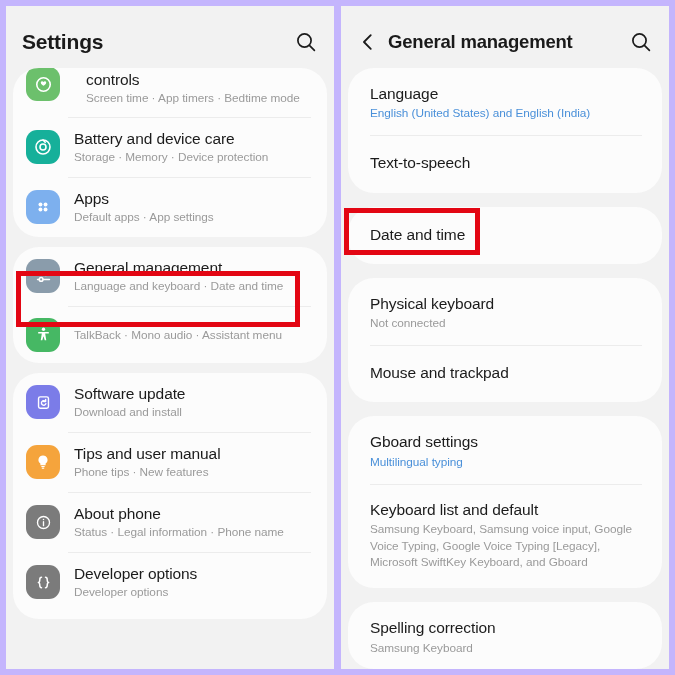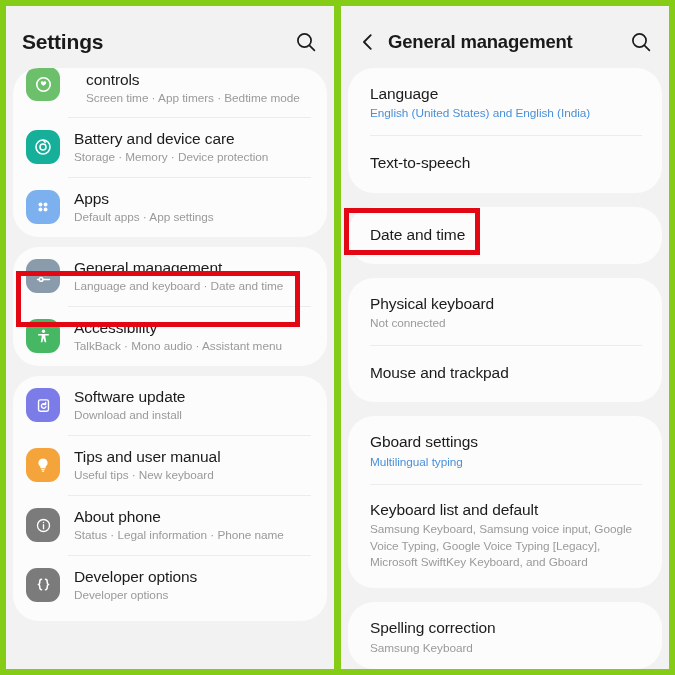--- a/index.html
+++ b/index.html
@@ -10,21 +10,21 @@
     overflow: hidden;
     background: #a8a8a8;
     font-family: "Liberation Sans", sans-serif;
     -webkit-font-smoothing: antialiased;
   }
 
   #root {
     position: relative;
     width: 675px;
     height: 675px;
-    background: #84cc16;
+    background: #c4b5fd;
     display: flex;
   }
 
   
   .panel {
     position: relative;
     height: 675px;
     background: #f2f2f2;
     overflow: hidden;
   }
@@ -243,21 +243,20 @@
         <div class="divider"></div>
 
         <div class="row">
           <div class="ico" style="background:#46b864;">
             <svg width="19" height="19" viewBox="0 0 24 24" fill="#fff">
               <circle cx="12" cy="5.4" r="2.1"></circle>
               <path d="M5.3 8.9h13.4v1.9h-4.6l1.4 8.6h-2l-1.5-5.1-1.5 5.1h-2l1.4-8.6H5.3z"></path>
             </svg>
           </div>
           <div class="txtwrap">
-            <div class="title">Accessibility</div>
             <div class="subtitle">TalkBack  ·  Mono audio  ·  Assistant menu</div>
           </div>
         </div>
       </div>
 
       <div class="card">
         <div class="row">
           <div class="ico" style="background:#7b7ce8;">
             <svg width="17" height="17" viewBox="0 0 24 24" fill="none" stroke="#fff" stroke-width="2">
               <rect x="5" y="4" width="14" height="16" rx="2.4"></rect>
@@ -275,21 +274,21 @@
         <div class="row">
           <div class="ico" style="background:#f5a43c;">
             <svg width="18" height="18" viewBox="0 0 24 24" fill="#fff">
               <path d="M12 3.2a6 6 0 0 0-3.5 10.9v2.1h7v-2.1A6 6 0 0 0 12 3.2z"></path>
               <rect x="9.6" y="17.3" width="4.8" height="1.7" rx="0.85"></rect>
               <rect x="10.3" y="19.6" width="3.4" height="1.5" rx="0.75"></rect>
             </svg>
           </div>
           <div class="txtwrap">
             <div class="title">Tips and user manual</div>
-            <div class="subtitle">Useful tips  ·  New keyboard</div>
+            <div class="subtitle">Phone tips  ·  New features</div>
           </div>
         </div>
         <div class="divider"></div>
 
         <div class="row">
           <div class="ico" style="background:#7b7b7b;">
             <svg width="19" height="19" viewBox="0 0 24 24" fill="none" stroke="#fff" stroke-width="1.7">
               <circle cx="12" cy="12" r="7.6"></circle>
               <line x1="12" y1="11" x2="12" y2="16" stroke-linecap="round"></line>
               <circle cx="12" cy="8.1" r="0.95" fill="#fff" stroke="none"></circle>

